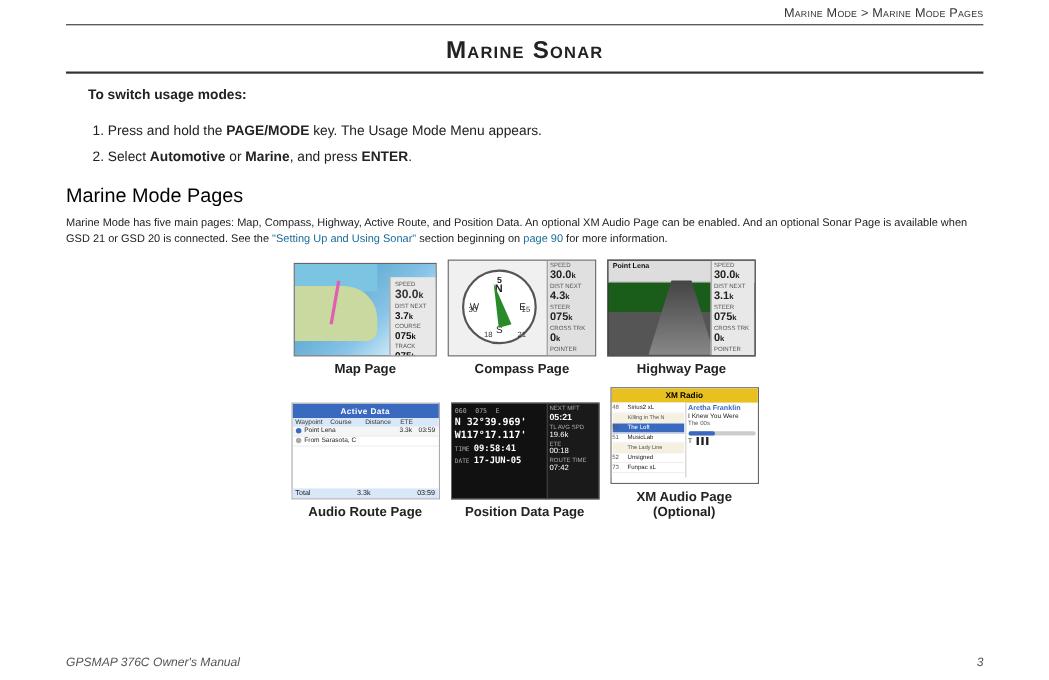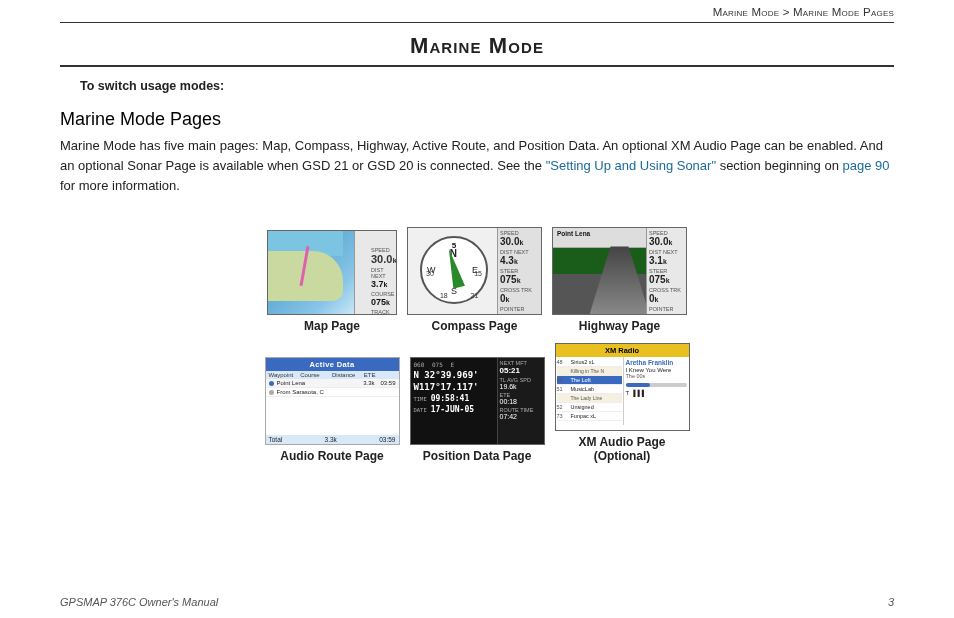--- a/index.html
+++ b/index.html
@@ -80,23 +80,23 @@
     
     .section-heading {
       font-size: 18px;
       font-weight: normal;
       color: #000;
       margin-bottom: 6px;
     }
 
     
     .desc-text {
-      font-size: 13px;
+      font-size: 10px;
       line-height: 1.55;
-      margin-bottom: 31px;
+      margin-bottom: 10px;
     }
     .desc-text a, .link-text {
       color: #1a6b9a;
       text-decoration: none;
     }
 
     
     .screenshots-area {
       display: flex;
       flex-direction: column;
@@ -134,27 +134,27 @@
 
     
     .map-screen {
       width: 130px;
       height: 85px;
       background: linear-gradient(135deg, #4a8fc2 0%, #6db3d9 40%, #88c4e8 60%, #c8e8f5 80%);
       position: relative;
     }
     .map-screen .map-overlay {
       position: absolute;
-      top: 0; right: 0;
+      top: 12px; right: 0;
       width: 42px;
       background: #e8e8e8;
       height: 100%;
       border-left: 1px solid #999;
       font-size: 7px;
-      padding: 16px;
+      padding: 4px;
       color: #111;
     }
     .map-screen .map-overlay .speed-val {
       font-size: 11px;
       font-weight: bold;
       color: #333;
     }
     .map-screen .map-land {
       position: absolute;
       left: 0; top: 20px;
@@ -458,25 +458,33 @@
   </style>
 </head>
 <body>
 
 <div class="page-container">
 
   <div class="breadcrumb-bar">
     <span class="bc-text">Marine Mode &gt; Marine Mode Pages</span>
   </div>
 
-  <div class="main-title">Marine Mode</div>
+  <div class="main-title">Marine Sonar</div>
 
 
   <div class="usage-box">
     <div class="usage-title">To switch usage modes:</div>
+    <ol>
+      <li>
+        Press and hold the <span class="key-term">PAGE/MODE</span> key. The Usage Mode Menu appears.
+      </li>
+      <li>
+        Select <span class="key-term">Automotive</span> or <span class="key-term">Marine</span>, and press <span class="key-term">ENTER</span>.
+      </li>
+    </ol>
   </div>
 
   <div class="section-heading">Marine Mode Pages</div>
 
   <p class="desc-text">
     <span>Marine Mode has five main pages: Map, Compass, Highway, Active Route, and Position Data. An optional XM Audio Page can be enabled. And an optional Sonar Page is available when GSD 21 or GSD 20 is connected. See the </span><span class="link-text">"Setting Up and Using Sonar"</span><span> section beginning on </span><span class="link-text">page 90</span><span> for more information.</span>
   </p>
 
   <div class="screenshots-area">
 

